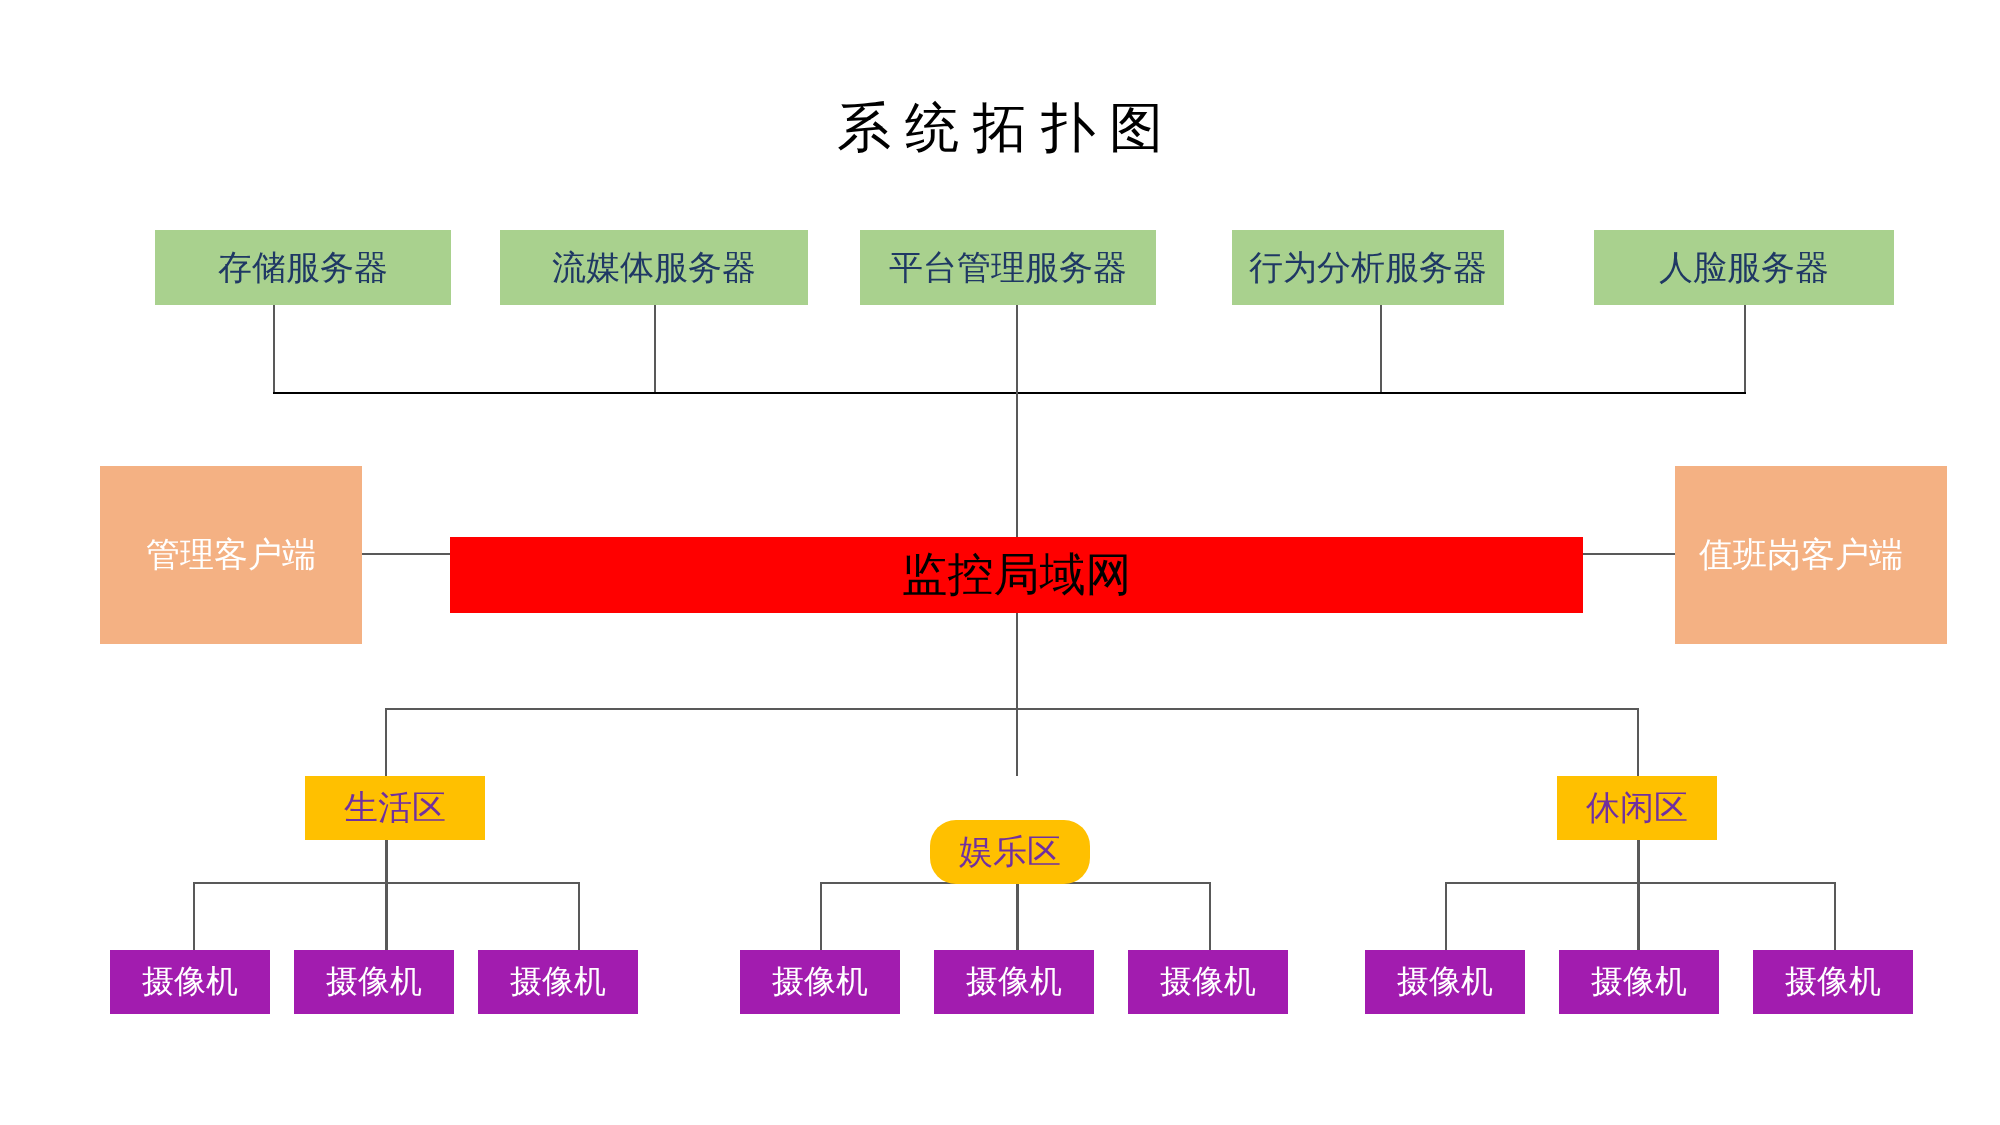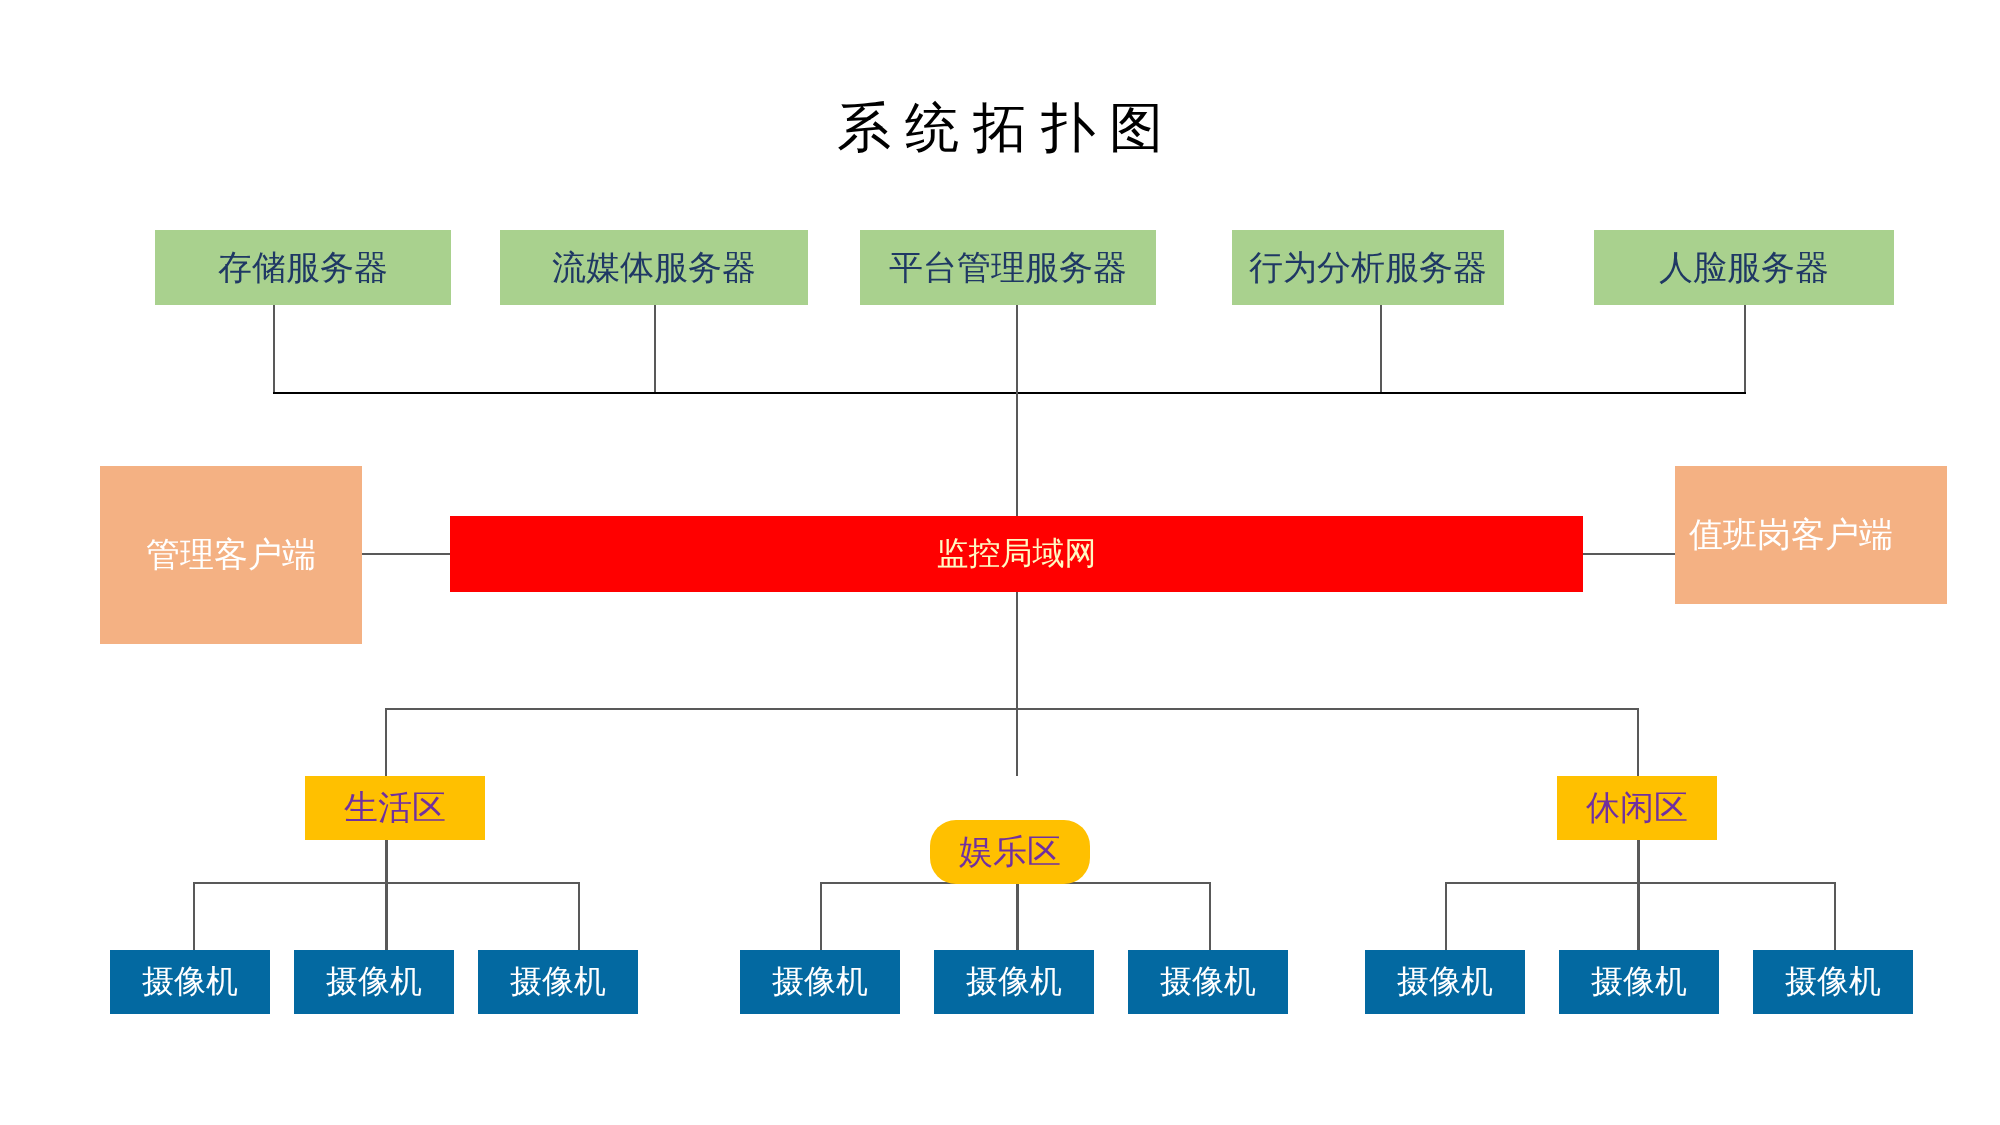--- a/index.html
+++ b/index.html
@@ -47,38 +47,39 @@
   }
 
   .node-server {
     background: #a9d18e;
     color: #1f3864;
     font-size: 34px;
   }
 
   .node-lan {
     background: #ff0000;
-    color: #fef9c3;
-    font-size: 32px;
+    color: #000000;
+    font-size: 46px;
+    margin-top: 21px;
   }
 
   .node-client {
     background: #f4b183;
     color: #ffffff;
     font-size: 34px;
   }
 
   .node-zone {
     background: #ffc000;
     color: #7030a0;
     font-size: 34px;
   }
 
   .node-camera {
-    background: #0369a1;
+    background: #a21caf;
     color: #ffffff;
     font-size: 32px;
   }
 
   
   .conn {
     position: absolute;
     background: #595959;
     z-index: 1;
   }
@@ -128,21 +129,21 @@
   </div>
 
   <div class="conn conn-h" style="left:362px; top:553px; width:88px;"></div>
 
   <div class="node node-lan" style="left:450px; top:516px; width:1133px; height:76px;">
     <span>监控局域网</span>
   </div>
 
   <div class="conn conn-h" style="left:1583px; top:553px; width:92px;"></div>
 
-  <div class="node node-client" style="left:1675px; top:466px; width:272px; height:138px; justify-content:flex-start; padding-left:14px;">
+  <div class="node node-client" style="left:1675px; top:466px; width:272px; height:178px; justify-content:flex-start; padding-left:24px;">
     <span>值班岗客户端</span>
   </div>
 
   <div class="conn conn-h" style="left:385px; top:708px; width:1254px;"></div>
 
   <div class="conn conn-v" style="left:385px; top:708px; height:68px;"></div>
   <div class="conn conn-v" style="left:1016px; top:708px; height:68px;"></div>
   <div class="conn conn-v" style="left:1637px; top:708px; height:68px;"></div>
 
   <div class="node node-zone" style="left:305px; top:776px; width:180px; height:64px;">

